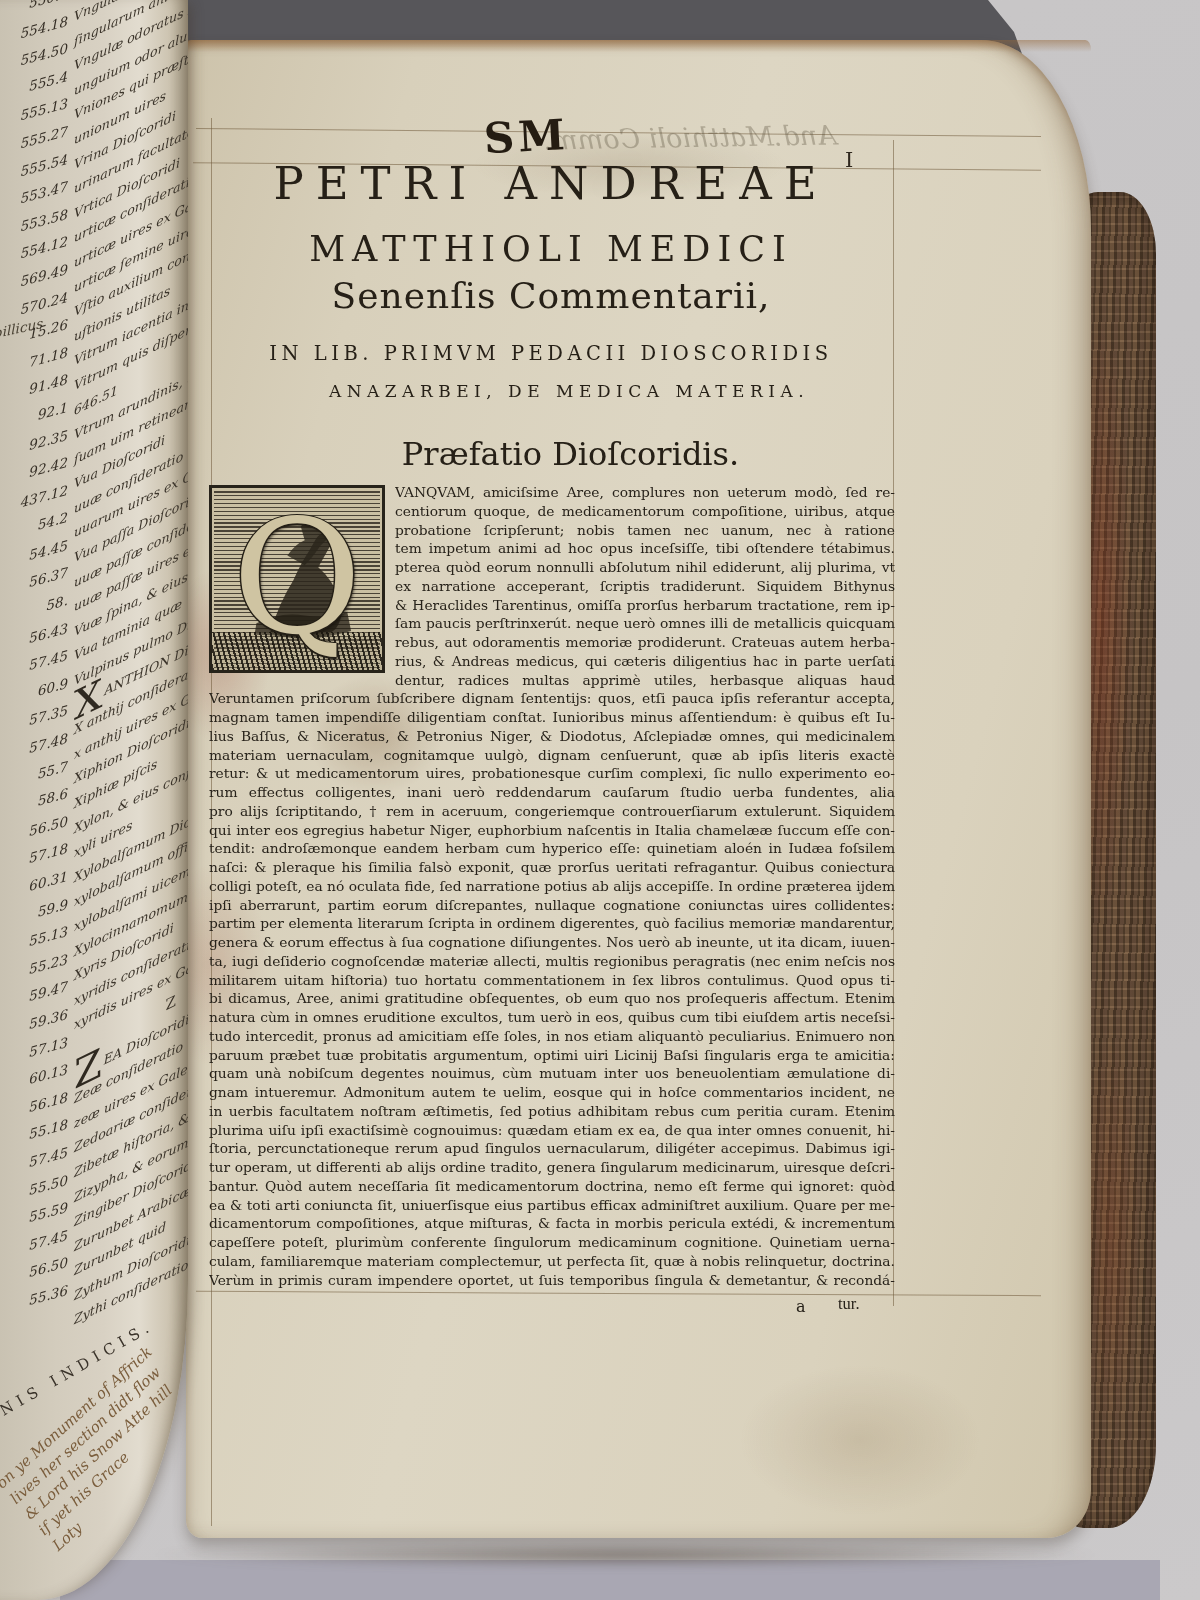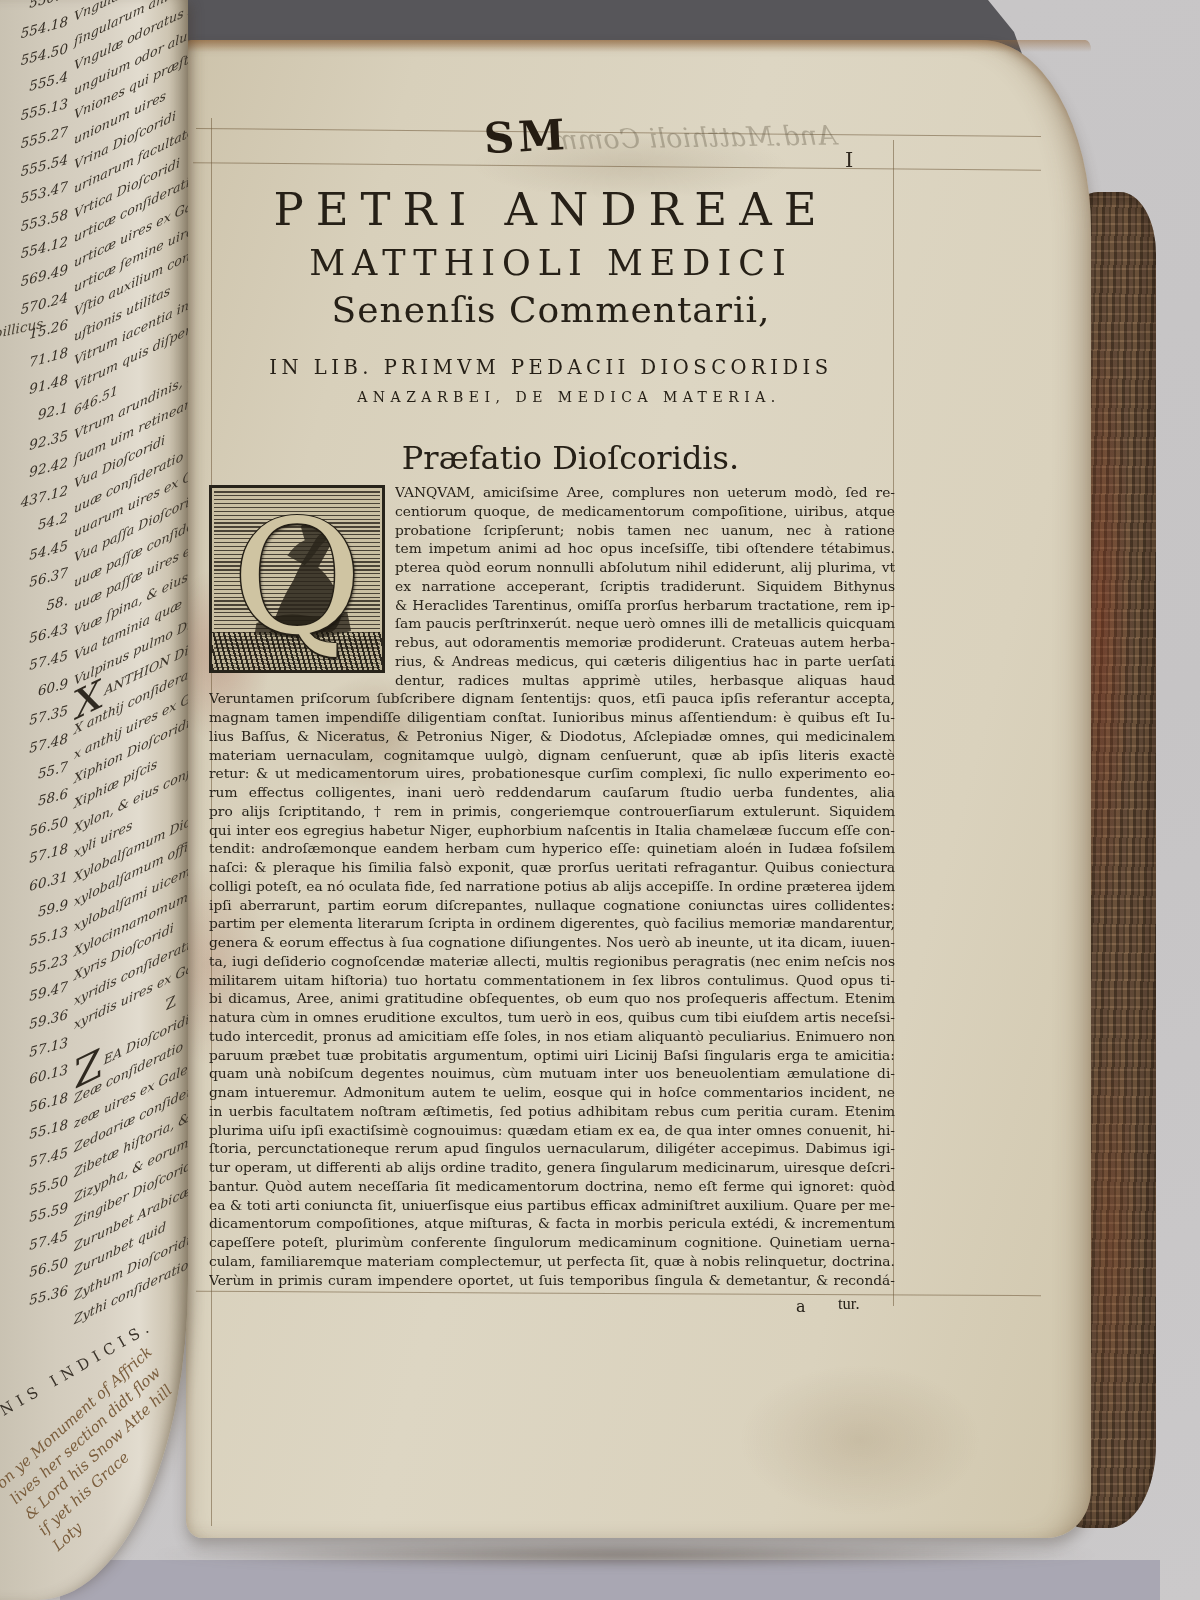--- a/index.html
+++ b/index.html
@@ -46,26 +46,26 @@
   .rule.h2{left:193px;top:166px;width:848px;height:1px;transform:rotate(.5deg);}
   .rule.v2{left:893px;top:140px;width:1px;height:1166px;}
   .rule.h3{left:196px;top:1293px;width:845px;height:1px;transform:rotate(.3deg);}
   
   .inscription{position:absolute;left:484px;top:112px;z-index:5;font-size:42px;font-weight:600;
     color:#241c12;transform:rotate(-3deg);letter-spacing:4px;}
   .showthrough{position:absolute;left:430px;top:122px;width:520px;z-index:4;font-size:27px;font-style:italic;
     color:rgba(92,82,62,.35);transform:scaleX(-1) rotate(1deg);text-align:center;}
   .pagenum{position:absolute;left:845px;top:148px;z-index:5;font-size:21px;color:#2f281e;}
   
-  .titleblock{position:absolute;left:211px;top:186px;width:680px;z-index:5;text-align:center;color:#262017;}
+  .titleblock{position:absolute;left:211px;top:160px;width:680px;z-index:5;text-align:center;color:#262017;}
   .t1{font-size:45px;letter-spacing:12px;line-height:1.05;white-space:nowrap;}
-  .t2{font-size:35px;letter-spacing:7px;margin-top:10px;white-space:nowrap;}
+  .t2{font-size:35px;letter-spacing:7px;margin-top:22px;white-space:nowrap;}
   .t3{font-size:36px;letter-spacing:1px;margin-top:6px;}
   .t4{font-size:19.5px;letter-spacing:4.5px;margin-top:26px;white-space:nowrap;}
-  .t5{font-size:14px;letter-spacing:5.5px;margin-top:10px;white-space:nowrap;padding-left:36px;}
+  .t5{font-size:17px;letter-spacing:5.5px;margin-top:16px;white-space:nowrap;padding-left:36px;}
   .preface{font-size:32px;margin-top:34px;margin-left:39px;}
   
   #body-text{position:absolute;left:209px;top:483px;width:686px;z-index:5;color:#27221a;font-size:13.8px;}
   .bodyline{height:18.75px;line-height:18.75px;text-align:justify;text-align-last:justify;overflow:hidden;}
   
   .dropcap-block{position:relative;float:left;width:176px;height:188px;margin:2px 10px 4px 0;
     background:#c9bfa2;border:3px solid #27231a;box-sizing:border-box;overflow:hidden;}
   .dropcap-block .hatch{position:absolute;inset:2px;
     background:repeating-linear-gradient(0deg,rgba(38,32,24,.78) 0 1.3px,rgba(205,195,165,.12) 1.3px 3.9px);}
   .dropcap-block .ground{position:absolute;left:0;right:0;bottom:0;height:38px;
@@ -160,21 +160,21 @@
       <div class="bodyline">ſam paucis perſtrinxerút. neque uerò omnes illi de metallicis quicquam</div>
       <div class="bodyline">rebus, aut odoramentis memoriæ prodiderunt. Crateuas autem herba-</div>
       <div class="bodyline">rius, &amp; Andreas medicus, qui cæteris diligentius hac in parte uerſati ui-</div>
       <div class="bodyline">dentur, radices multas apprimè utiles, herbasque aliquas haud quaquam adnotatas reliquerunt.</div>
       <div class="bodyline">Veruntamen priſcorum ſubſcribere dignam ſententijs: quos, etſi pauca ipſis referantur accepta,</div>
       <div class="bodyline">magnam tamen impendiſſe diligentiam conſtat. Iunioribus minus aſſentiendum: è quibus eſt Iu-</div>
       <div class="bodyline">lius Baſſus, &amp; Niceratus, &amp; Petronius Niger, &amp; Diodotus, Aſclepiadæ omnes, qui medicinalem</div>
       <div class="bodyline">materiam uernaculam, cognitamque uulgò, dignam cenſuerunt, quæ ab ipſis literis exactè manda-</div>
       <div class="bodyline">retur: &amp; ut medicamentorum uires, probationesque curſim complexi, ſic nullo experimento eo-</div>
       <div class="bodyline">rum effectus colligentes, inani uerò reddendarum cauſarum ſtudio uerba fundentes, alia interdum</div>
-      <div class="bodyline">pro alijs ſcriptitando, † rem in primis, congeriemque controuerſiarum extulerunt. Siquidem</div>
+      <div class="bodyline">pro alijs ſcriptitando, † rem in aceruum, congeriemque controuerſiarum extulerunt. Siquidem</div>
       <div class="bodyline">qui inter eos egregius habetur Niger, euphorbium naſcentis in Italia chamelææ ſuccum eſſe con-</div>
       <div class="bodyline">tendit: androſæmonque eandem herbam cum hyperico eſſe: quinetiam aloén in Iudæa foſsilem</div>
       <div class="bodyline">naſci: &amp; pleraque his ſimilia falsò exponit, quæ prorſus ueritati refragantur. Quibus coniectura</div>
       <div class="bodyline">colligi poteſt, ea nó oculata fide, ſed narratione potius ab alijs accepiſſe. In ordine præterea ijdem</div>
       <div class="bodyline">ipſi aberrarunt, partim eorum diſcrepantes, nullaque cognatione coniunctas uires collidentes:</div>
       <div class="bodyline">partim per elementa literarum ſcripta in ordinem digerentes, quò facilius memoriæ mandarentur,</div>
       <div class="bodyline">genera &amp; eorum effectus à ſua cognatione diſiungentes.  Nos uerò ab ineunte, ut ita dicam, iuuen-</div>
       <div class="bodyline">ta, iugi deſiderio cognoſcendæ materiæ allecti, multis regionibus peragratis (nec enim neſcis nos</div>
       <div class="bodyline">militarem uitam hiſtoria) tuo hortatu commentationem in ſex libros contulimus. Quod opus ti-</div>
       <div class="bodyline">bi dicamus, Aree, animi gratitudine obſequentes, ob eum quo nos proſequeris affectum.  Etenim</div>

